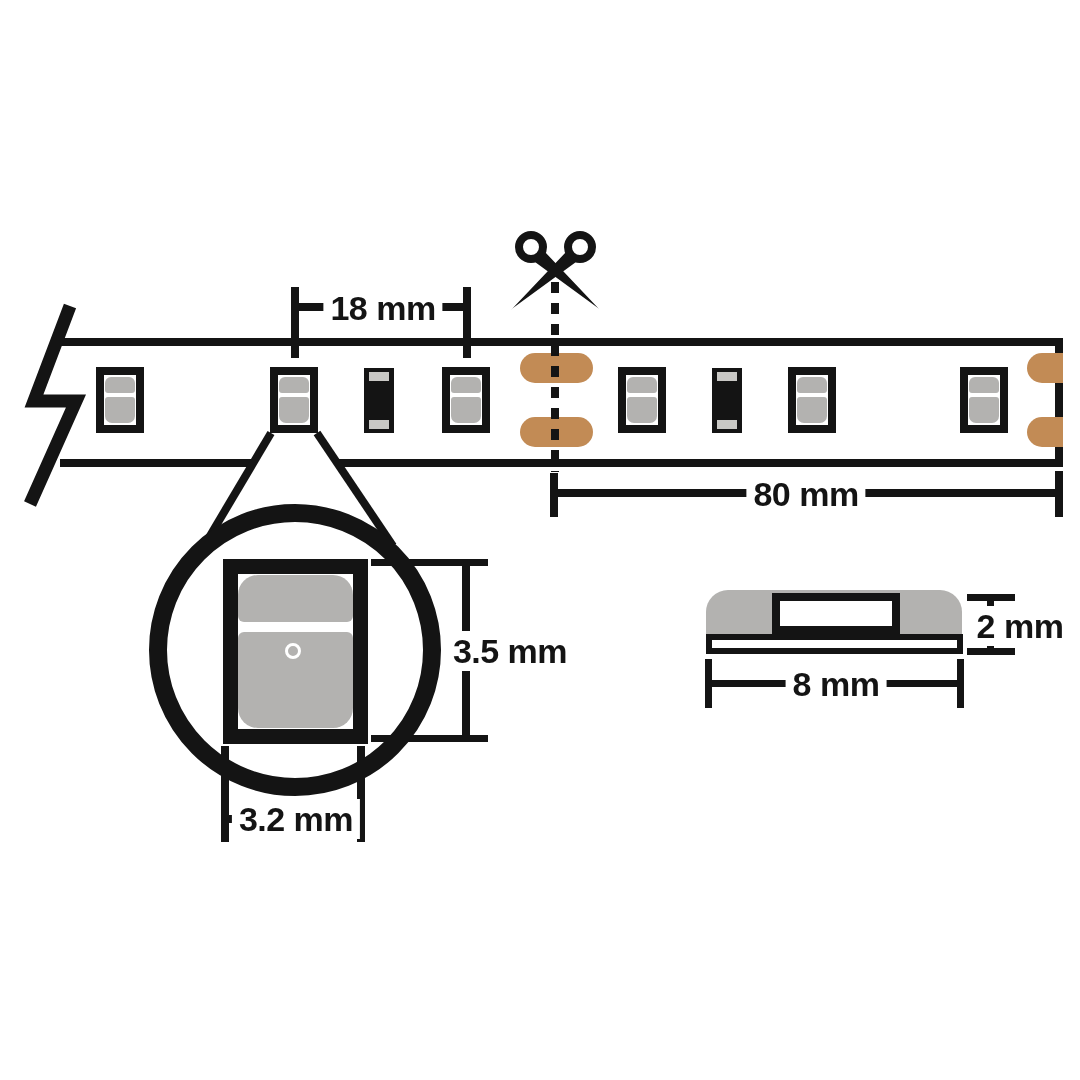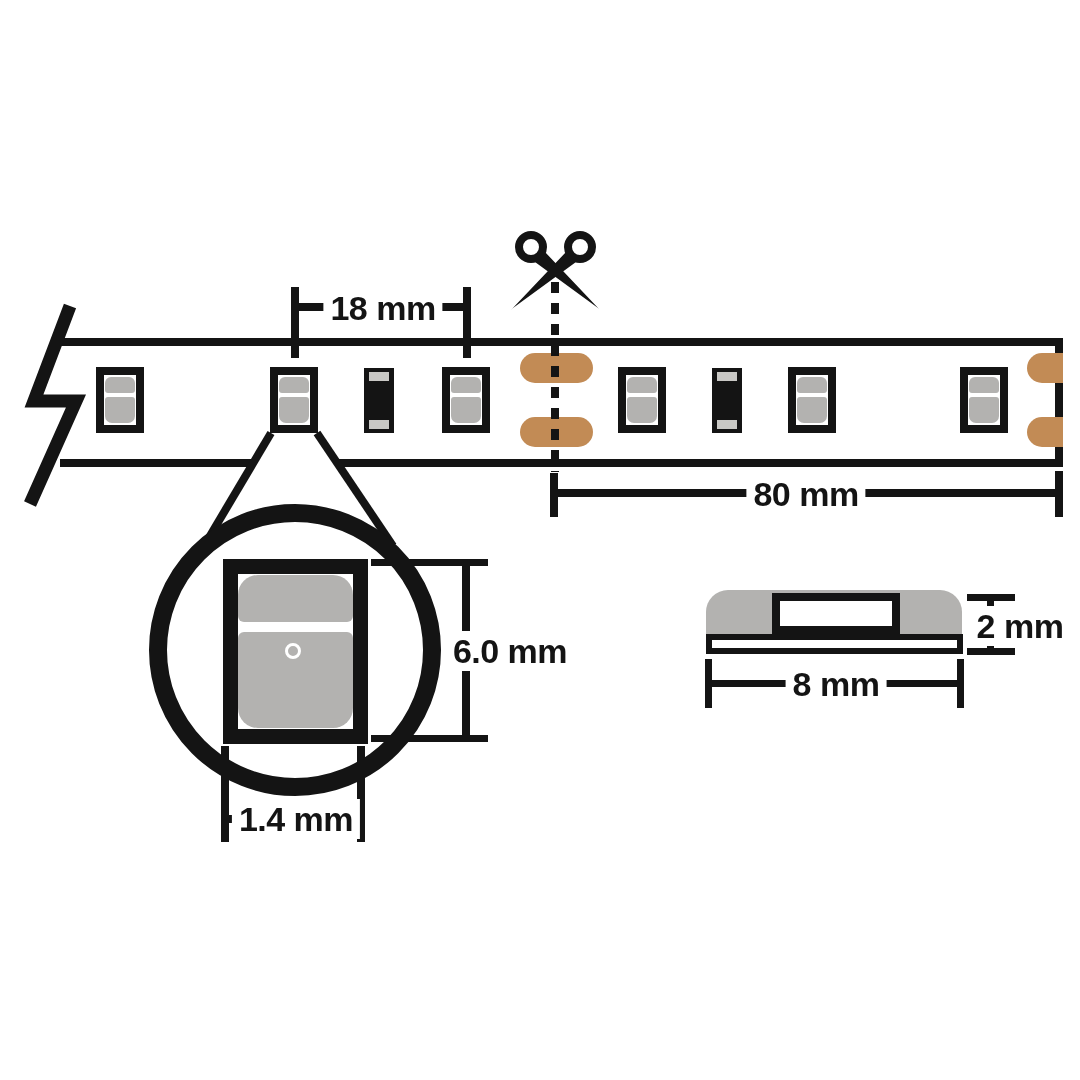--- a/index.html
+++ b/index.html
@@ -124,28 +124,28 @@
   <div class="zoom-led">
     <div class="zl-top"></div>
     <div class="zl-bot"></div>
     <div class="zl-ring"></div>
   </div>
 
   <div>
     <div class="hline" style="left:371px; top:559px; width:117px; height:7px"></div>
     <div class="hline" style="left:371px; top:735px; width:117px; height:7px"></div>
     <div class="vline" style="left:462px; top:559px; width:8px; height:183px"></div>
-    <span class="dim-label" style="left:510px; top:651px">6.0 mm</span>
+    <span class="dim-label" style="left:510px; top:651px">3.5 mm</span>
   </div>
 
   <div>
     <div class="vline" style="left:221px; top:746px; width:8px; height:96px"></div>
     <div class="vline" style="left:357px; top:746px; width:8px; height:96px"></div>
     <div class="hline" style="left:225px; top:815px; width:140px; height:8px"></div>
-    <span class="dim-label" style="left:296px; top:819px">1.4 mm</span>
+    <span class="dim-label" style="left:296px; top:819px">3.2 mm</span>
   </div>
 
   <div class="dome"></div>
   <div class="side-comp"></div>
   <div class="pcb"></div>
 
   <div>
     <div class="hline" style="left:967px; top:594px; width:48px; height:7px"></div>
     <div class="hline" style="left:967px; top:648px; width:48px; height:7px"></div>
     <div class="vline" style="left:987px; top:594px; width:7px; height:61px"></div>

